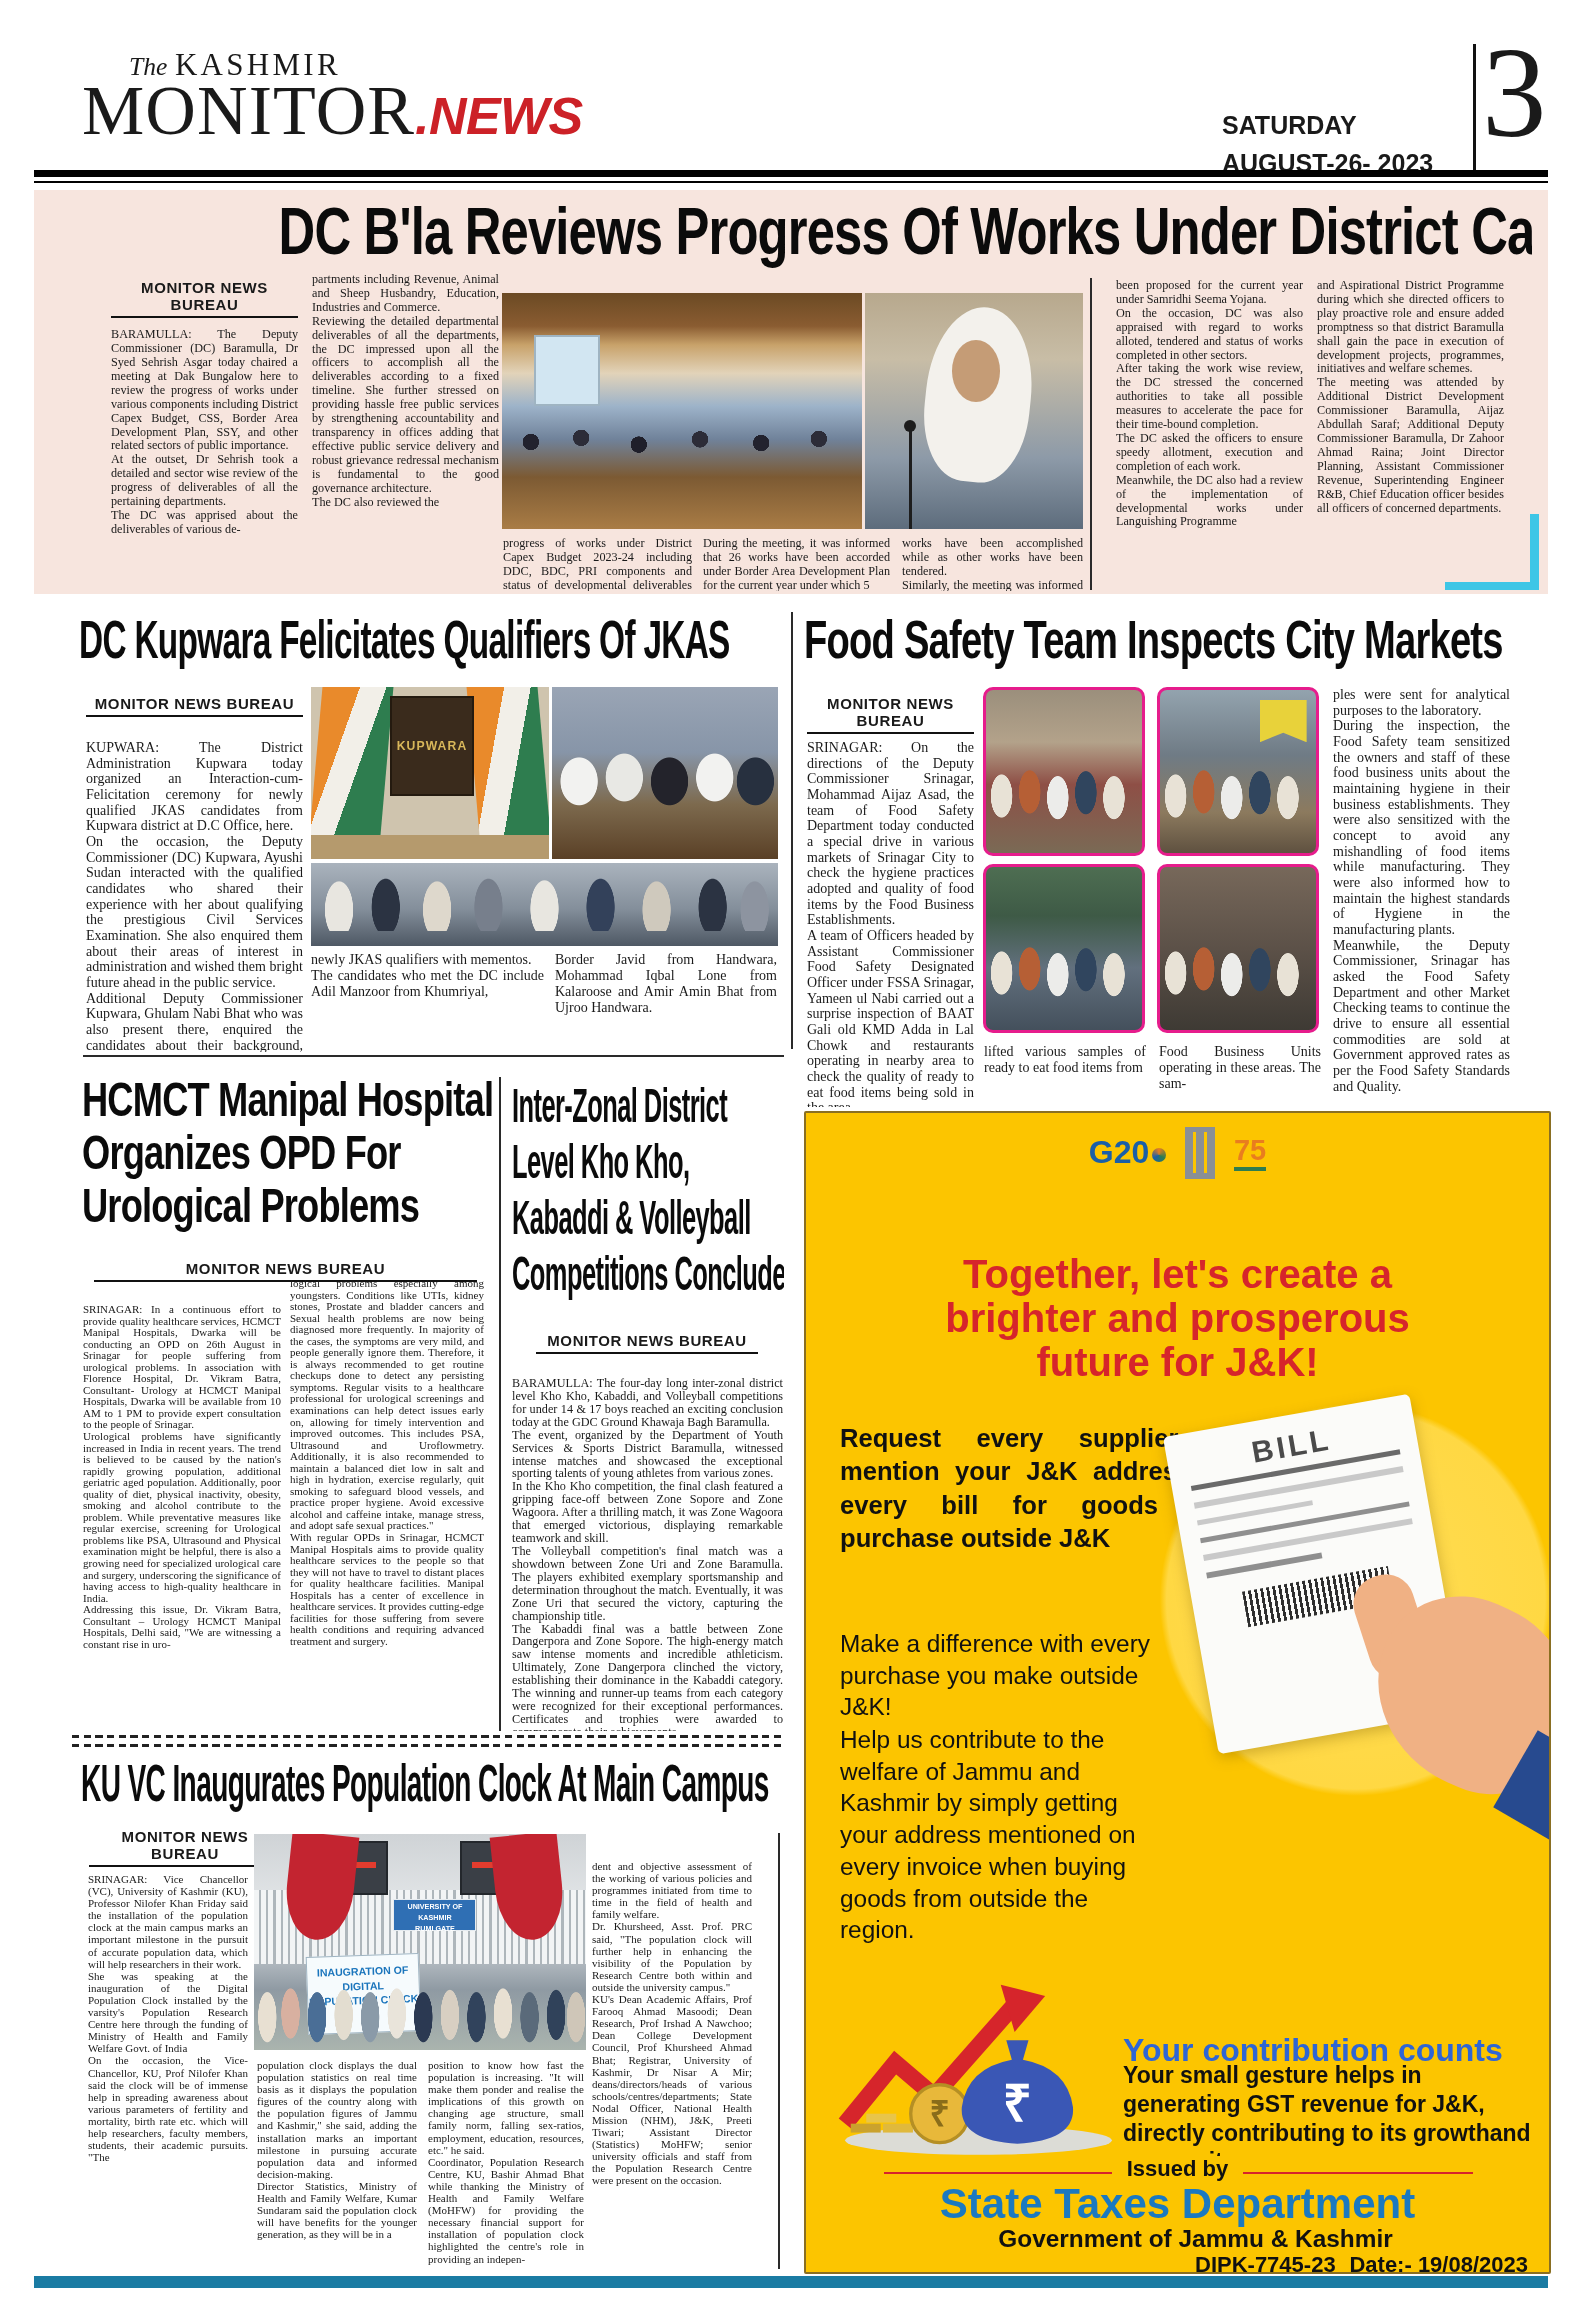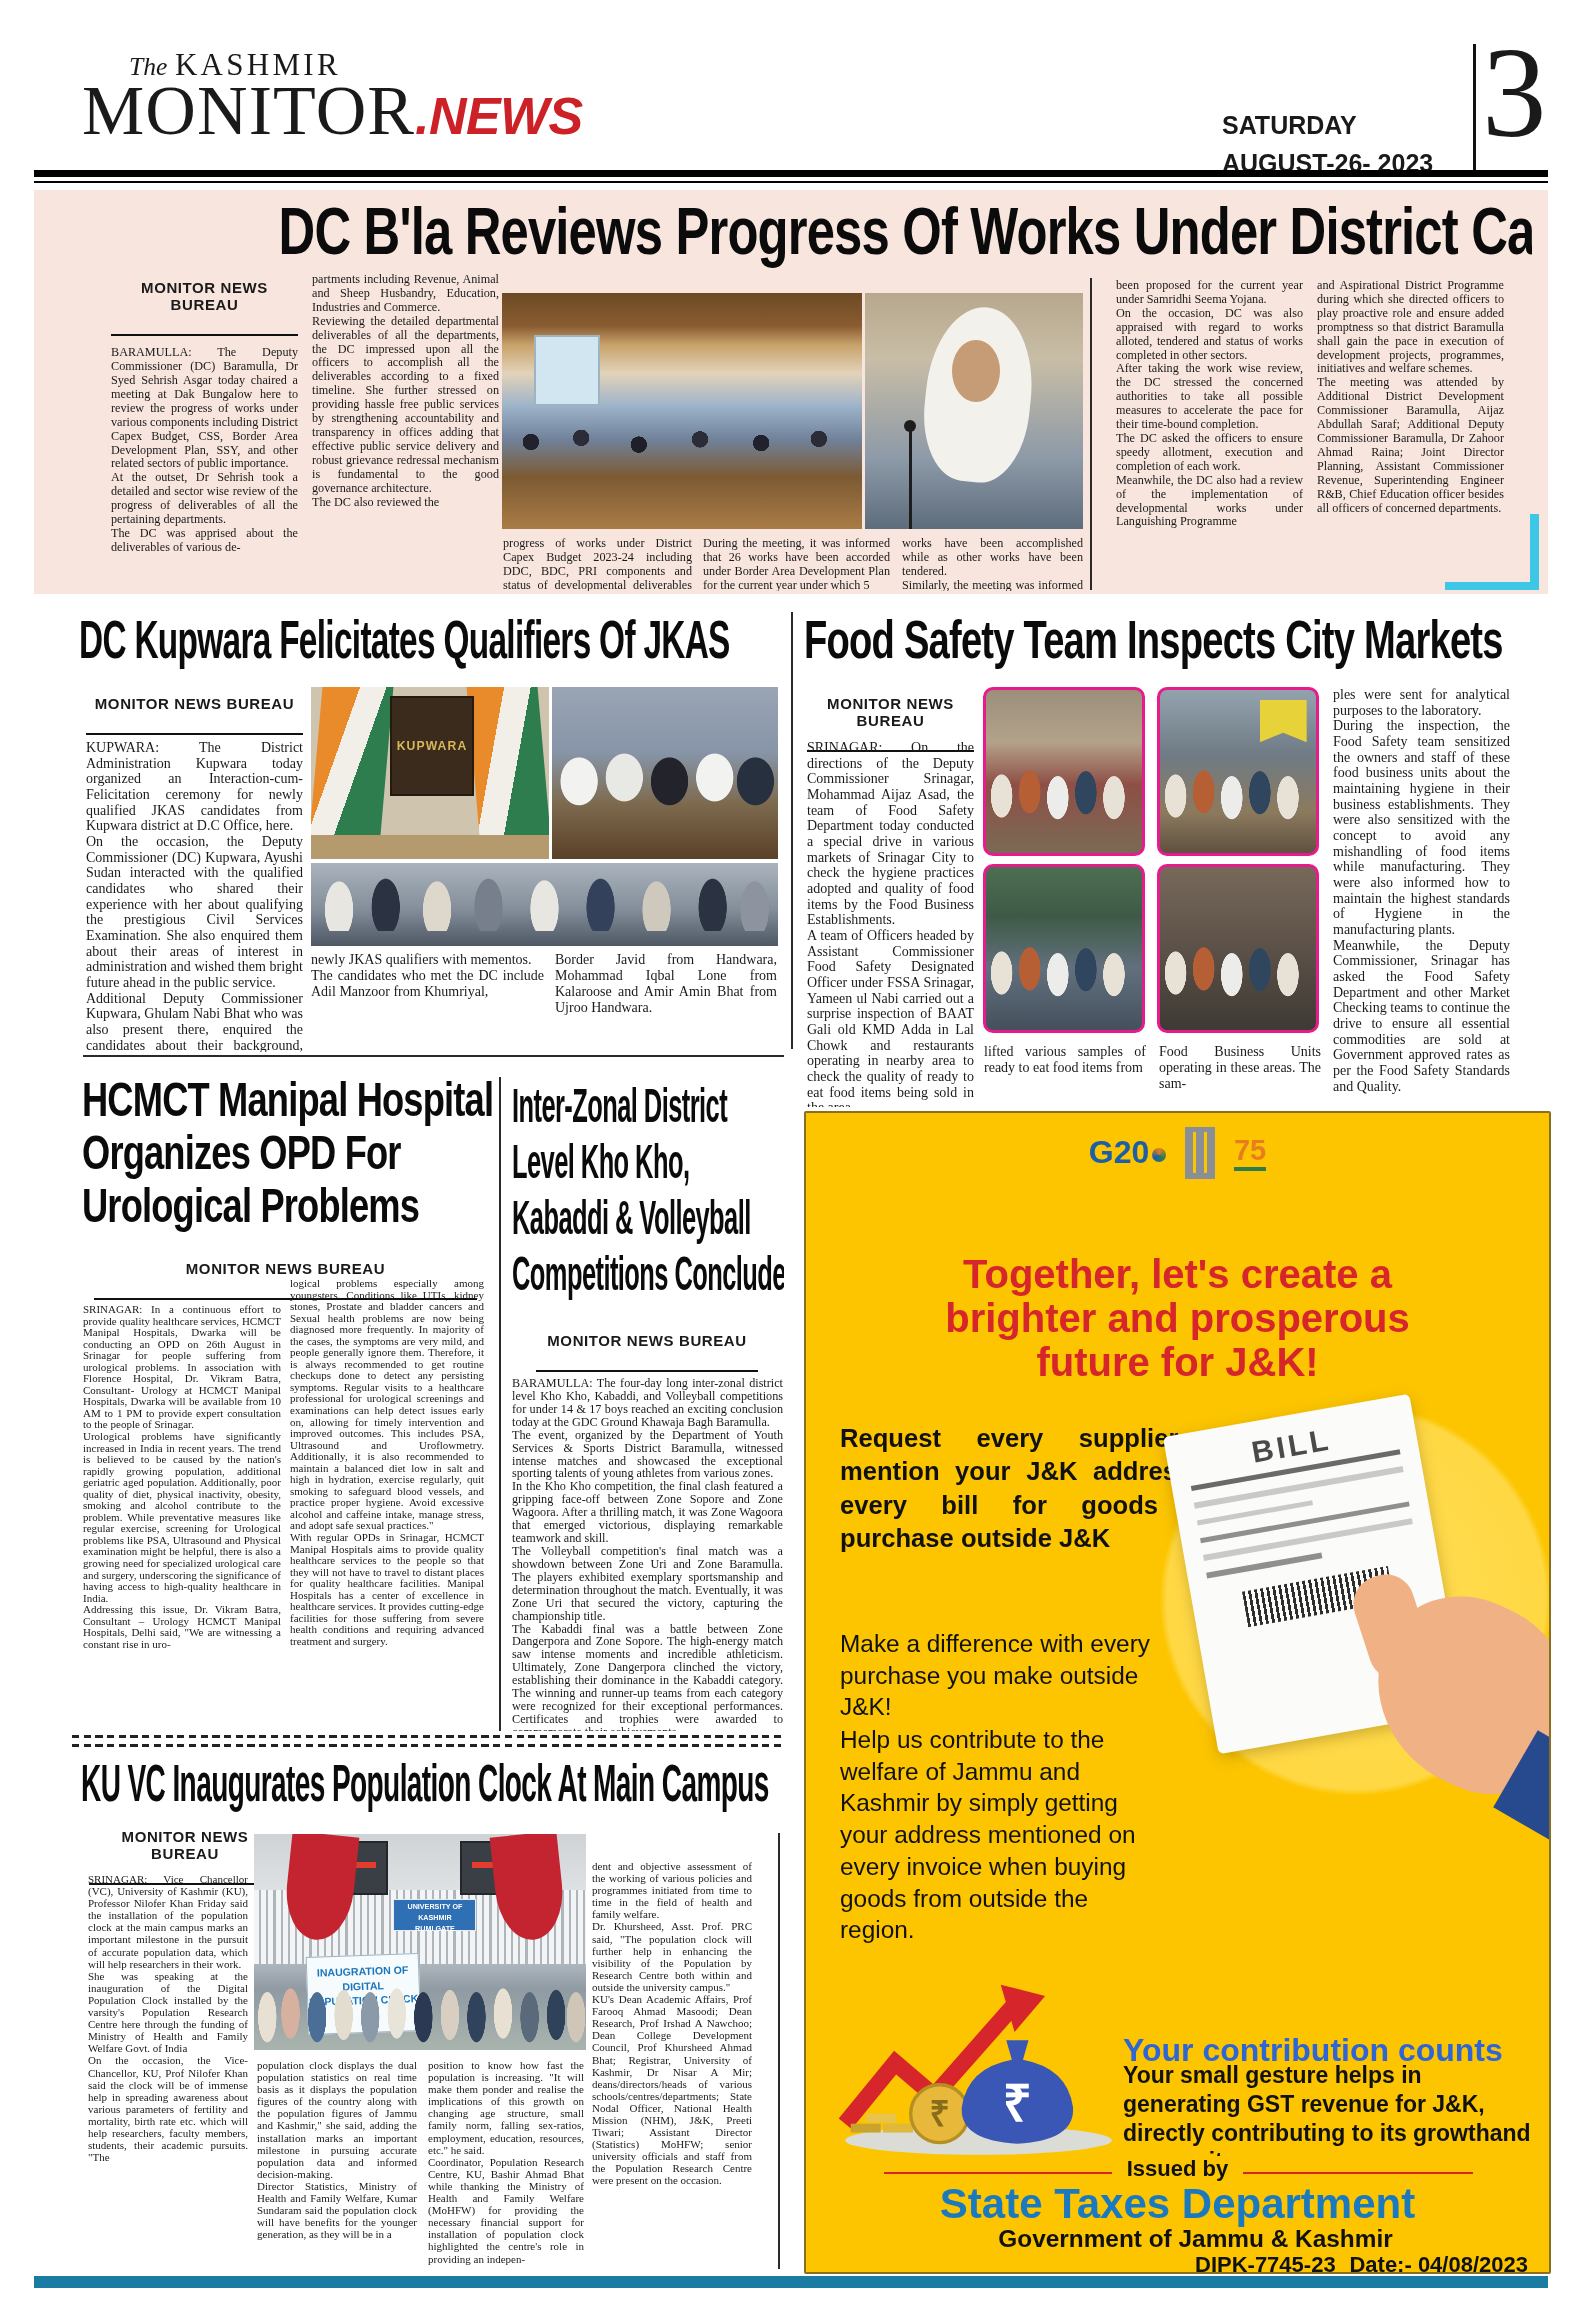--- a/index.html
+++ b/index.html
@@ -6,21 +6,21 @@
   #page{position:relative;width:1583px;height:2319px;background:#ffffff;overflow:hidden;
         font-family:"Liberation Serif","DejaVu Serif",serif;color:#1a1a1a;}
   .abs{position:absolute;}
   .sans{font-family:"Liberation Sans","DejaVu Sans",sans-serif;}
   .body-text{text-align:justify;white-space:pre-line;overflow:hidden;}
   .hl{display:inline-block;white-space:pre;font-family:"Liberation Sans","DejaVu Sans",sans-serif;
       font-weight:bold;color:#0b0b0b;letter-spacing:-1.1px;}
   .hl-left{transform-origin:left top;}
   .hl-center{transform-origin:center top;}
   .kicker{font-family:"Liberation Sans","DejaVu Sans",sans-serif;font-weight:bold;font-size:15px;
-          text-align:center;border-bottom:2.2px solid #111;padding-bottom:21px;letter-spacing:0.6px;}
+          text-align:center;border-bottom:2.2px solid #111;padding-bottom:3px;letter-spacing:0.6px;}
   .vrule{background:#2a2a2a;width:1.7px;}
   .hrule{background:#2a2a2a;height:1.7px;}
   .dotted{height:3.3px;background:repeating-linear-gradient(90deg,#222 0 7.2px,transparent 7.2px 11.7px);}
   .photo{overflow:hidden;}
   
   #mast-top{left:129px;top:47px;font-size:30px;}
   #mast-top .the{font-style:italic;font-size:25.6px;}
   #mast-top .kash{letter-spacing:3.3px;font-size:31px;}
   #mast-main{left:82px;top:76px;}
   #mast-main .monitor{font-size:70px;letter-spacing:1.1px;line-height:1;}
@@ -433,19 +433,19 @@
       <text x="330" y="295" text-anchor="middle" font-size="92" font-weight="bold" fill="#ffffff" font-family="Liberation Sans, sans-serif">₹</text>
     </svg>
     <div class="abs" id="ad-contrib-h">Your contribution counts</div>
     <div class="abs" id="ad-contrib-t">Your small gesture helps in generating GST revenue for J&amp;K, directly contributing to its growthand prosperity.</div>
     <div class="abs" id="ad-issued-line"></div>
     <div class="abs" id="ad-issued"><span>Issued by</span></div>
     <div class="abs" id="ad-dept">State Taxes Department</div>
     <div class="abs" id="ad-govt">Government of Jammu &amp; Kashmir</div>
     <div class="abs" id="ad-dipk">
       <span>DIPK-7745-23</span>
-      <span>Date:- 04/08/2023</span>
+      <span>Date:- 19/08/2023</span>
     </div>
   </div>
 
   <div class="abs" id="teal-bar"></div>
 </div>
 
 
 </body></html>

